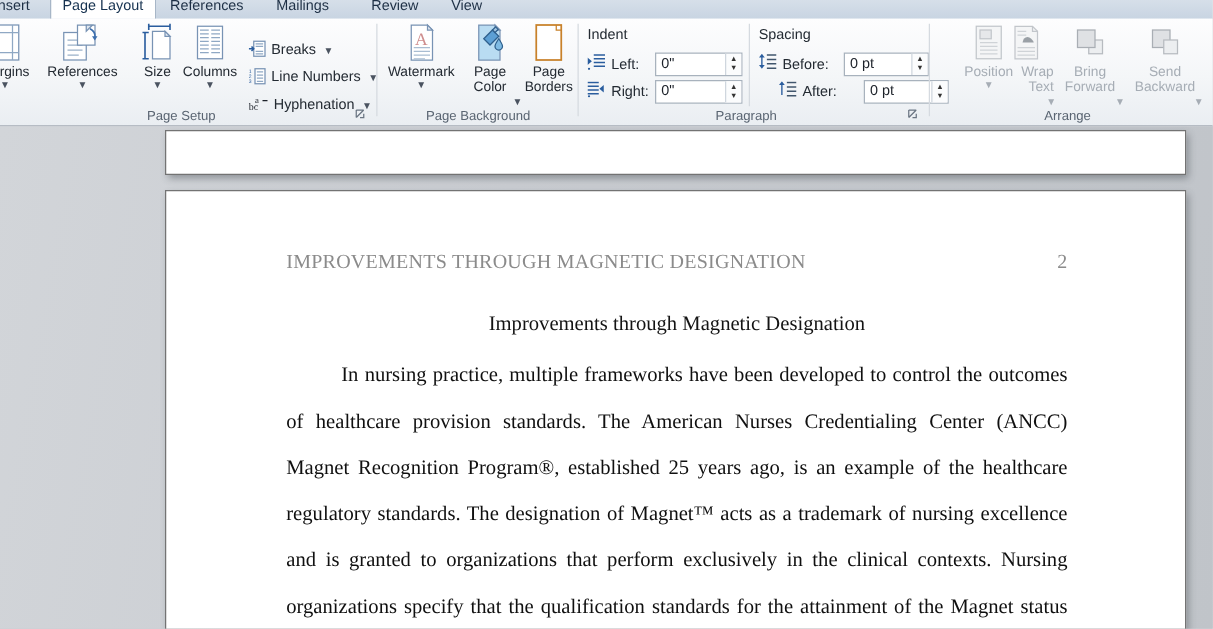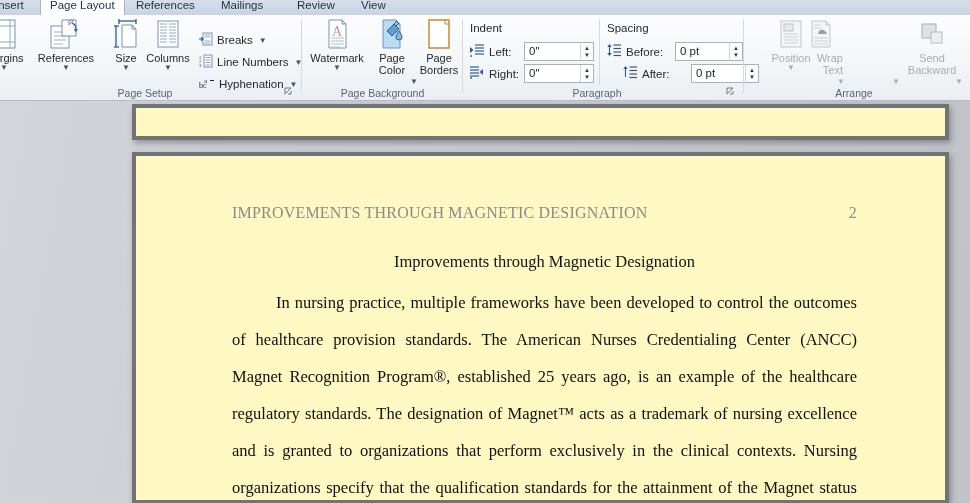--- a/index.html
+++ b/index.html
@@ -108,23 +108,23 @@
   #canvas {
     position: absolute; left: 0; top: 101px; width: 970px; height: 402px;
     background: #c9cdd2;
     overflow: hidden;
   }
   #canvas-grad {
     position: absolute; inset: 0;
     background: linear-gradient(100deg,#d2d5d9 0%, #cacdd2 40%, #c0c4c9 100%);
   }
   .page {
-    position: absolute; background: #fef9c3;
+    position: absolute; background: #ffffff;
     box-shadow: 2px 3px 6px rgba(60,66,74,0.45);
-    border: 4px solid #737373;
+    border: 1px solid #737373;
   }
   #page-prev { left: 132px; top: 3px; width: 817px; height: 36px; }
   #page-current { left: 132px; top: 51px; width: 817px; height: 352px; }
 
   .doc-header {
     position: absolute; left: 96px; top: 48px; width: 625px;
     display: flex; align-items: baseline; justify-content: space-between;
     font-family: "Liberation Serif", serif;
     font-size: 16px; color: #8b8b8b; letter-spacing: 0.2px;
   }
@@ -485,20 +485,29 @@
                 <line x1="8" y1="23" x2="22" y2="23"></line>
             <line x1="8" y1="26" x2="22" y2="26"></line>
               </g>
             <path d="M13 13 q3 -3 6 0 q2 2 2 3 h-9 z" fill="#9aa0a6"></path>
           </svg>
         </div>
         <div class="lbl wrap">Wrap Text</div>
       </div>
       <span class="caret" style="position:absolute; left:93px; top:62px; font-size:8px; color:#a6adb5;">▼</span>
 
+      <div class="bigbtn disabled" style="left:99px; width:58px;">
+        <div class="ic">
+          <svg width="30" height="32" viewBox="0 0 30 32">
+            <rect x="14" y="14" width="11" height="11" fill="#eceef0" stroke="#b7bbc0"></rect>
+            <rect x="5" y="6" width="14" height="14" fill="#dfe1e4" stroke="#a9aeb4"></rect>
+          </svg>
+        </div>
+        <div class="lbl wrap">Bring Forward</div>
+      </div>
       <span class="caret" style="position:absolute; left:148px; top:62px; font-size:8px; color:#a6adb5;">▼</span>
 
       <div class="bigbtn disabled" style="left:157px; width:62px;">
         <div class="ic">
           <svg width="30" height="32" viewBox="0 0 30 32">
             <rect x="5" y="6" width="14" height="14" fill="#dfe1e4" stroke="#a9aeb4"></rect>
             <rect x="14" y="14" width="11" height="11" fill="#eceef0" stroke="#b7bbc0"></rect>
           </svg>
         </div>
         <div class="lbl wrap">Send Backward</div>

